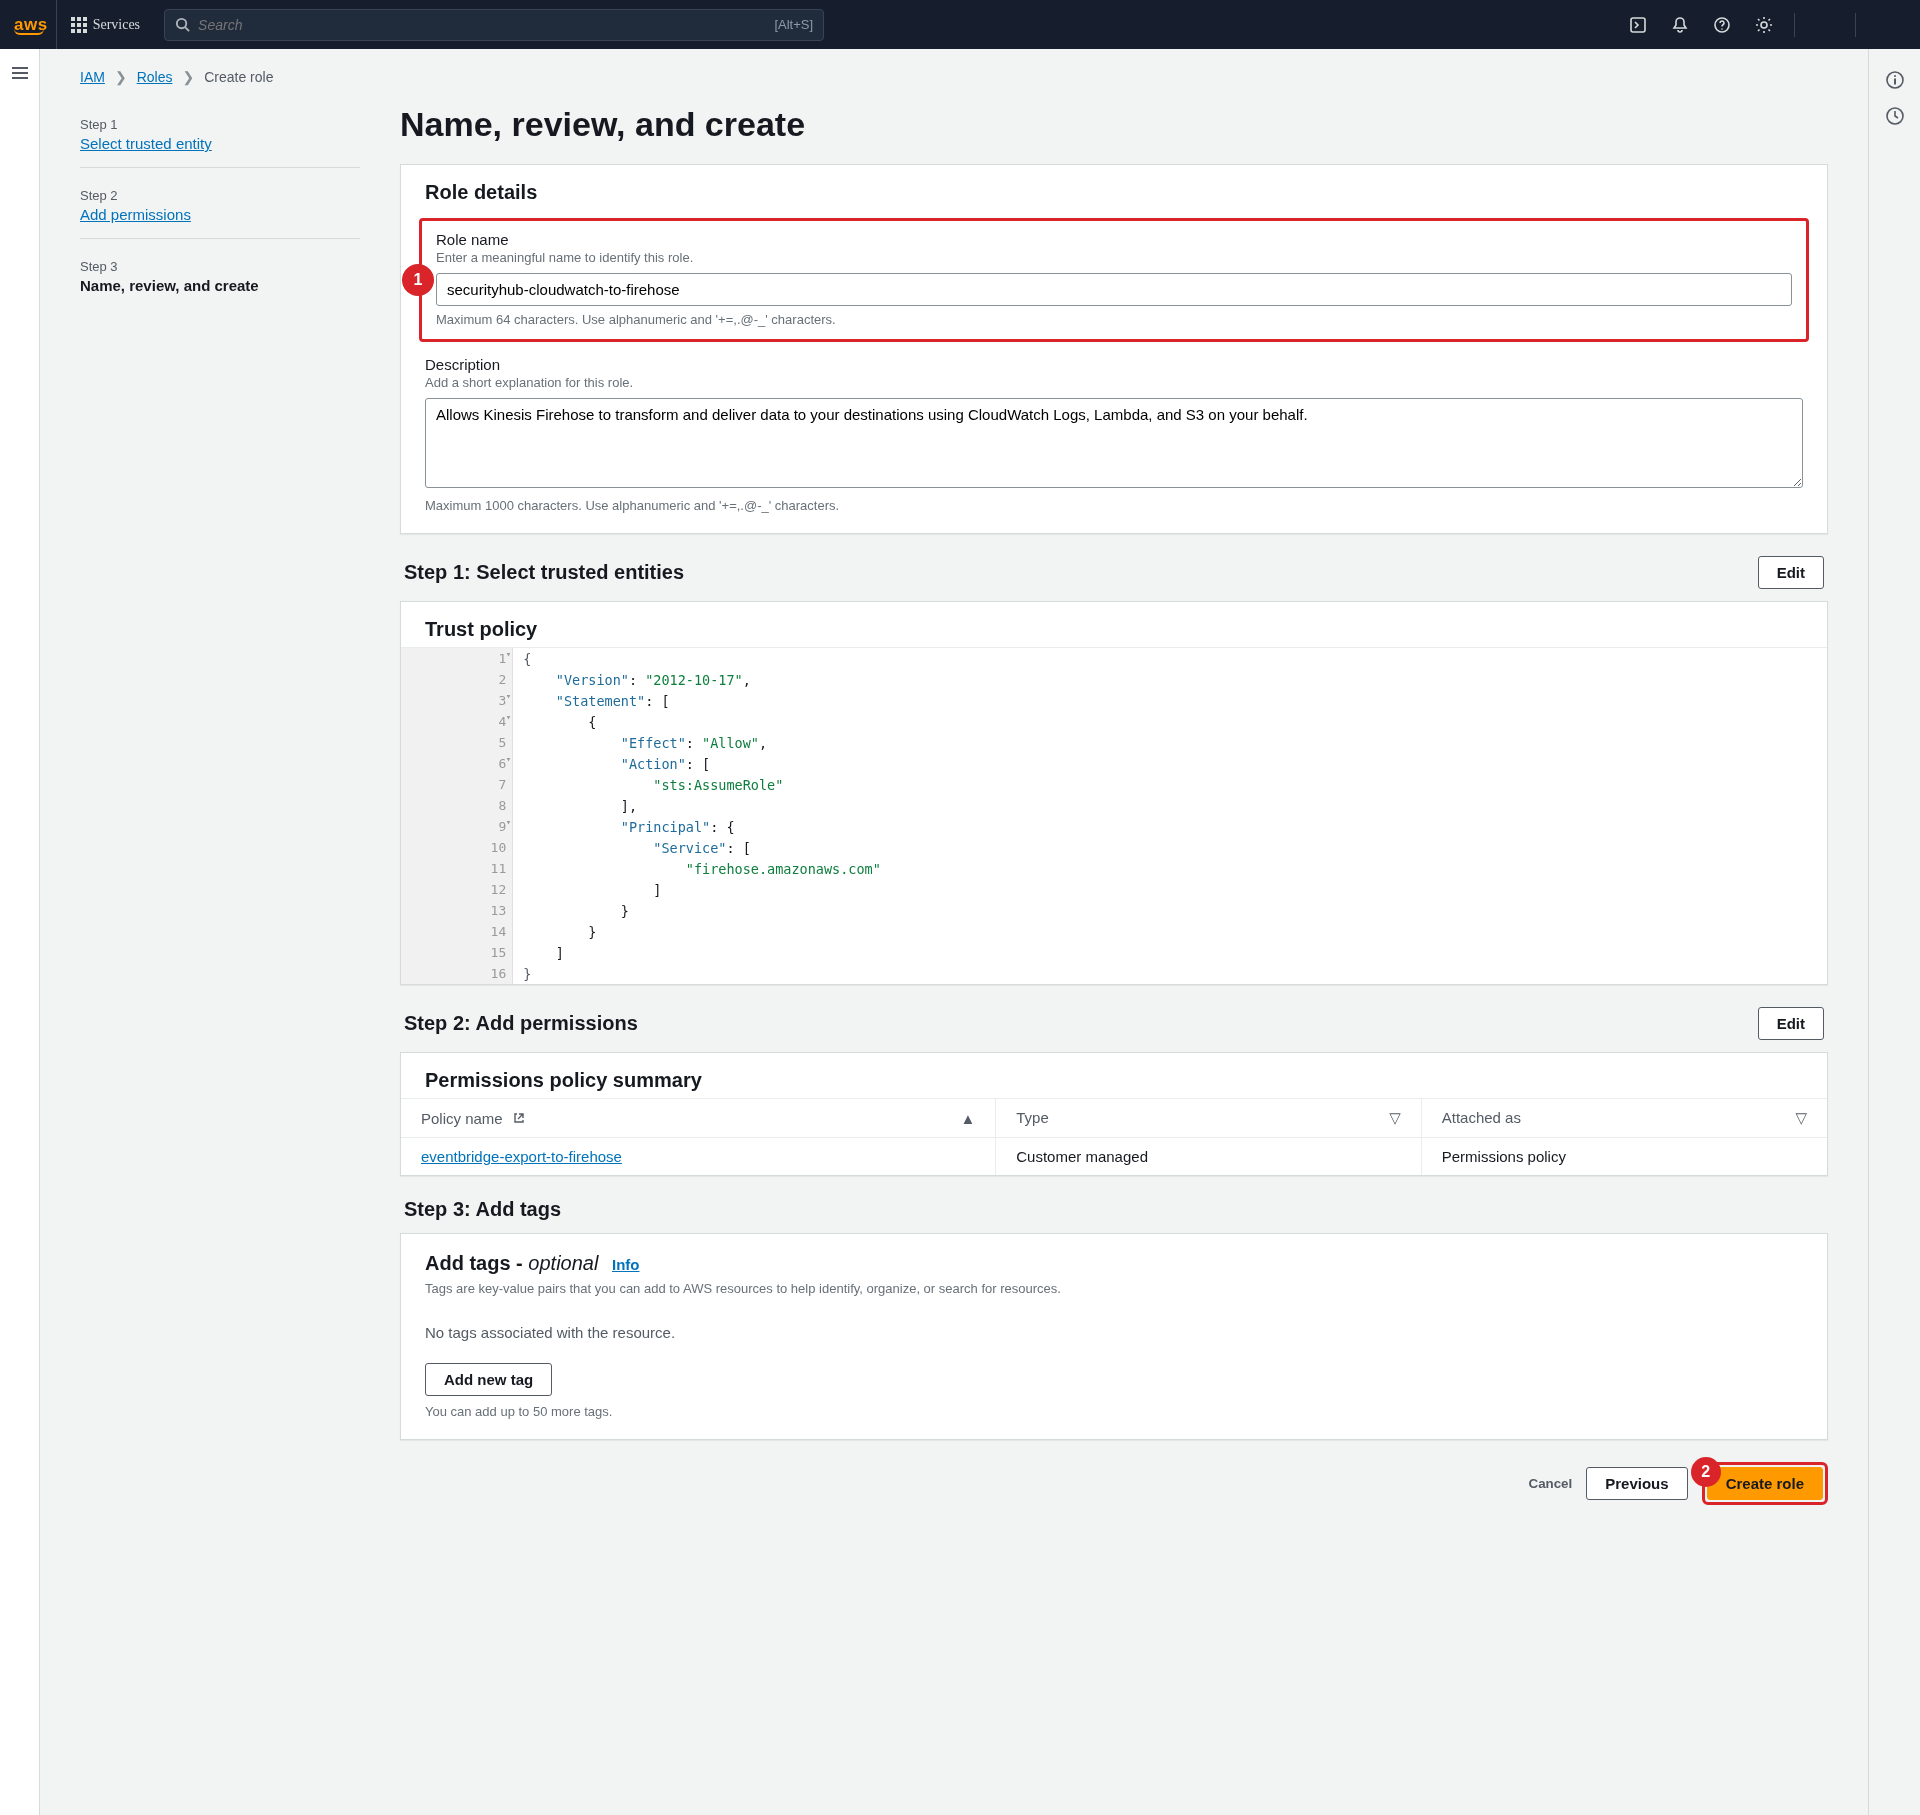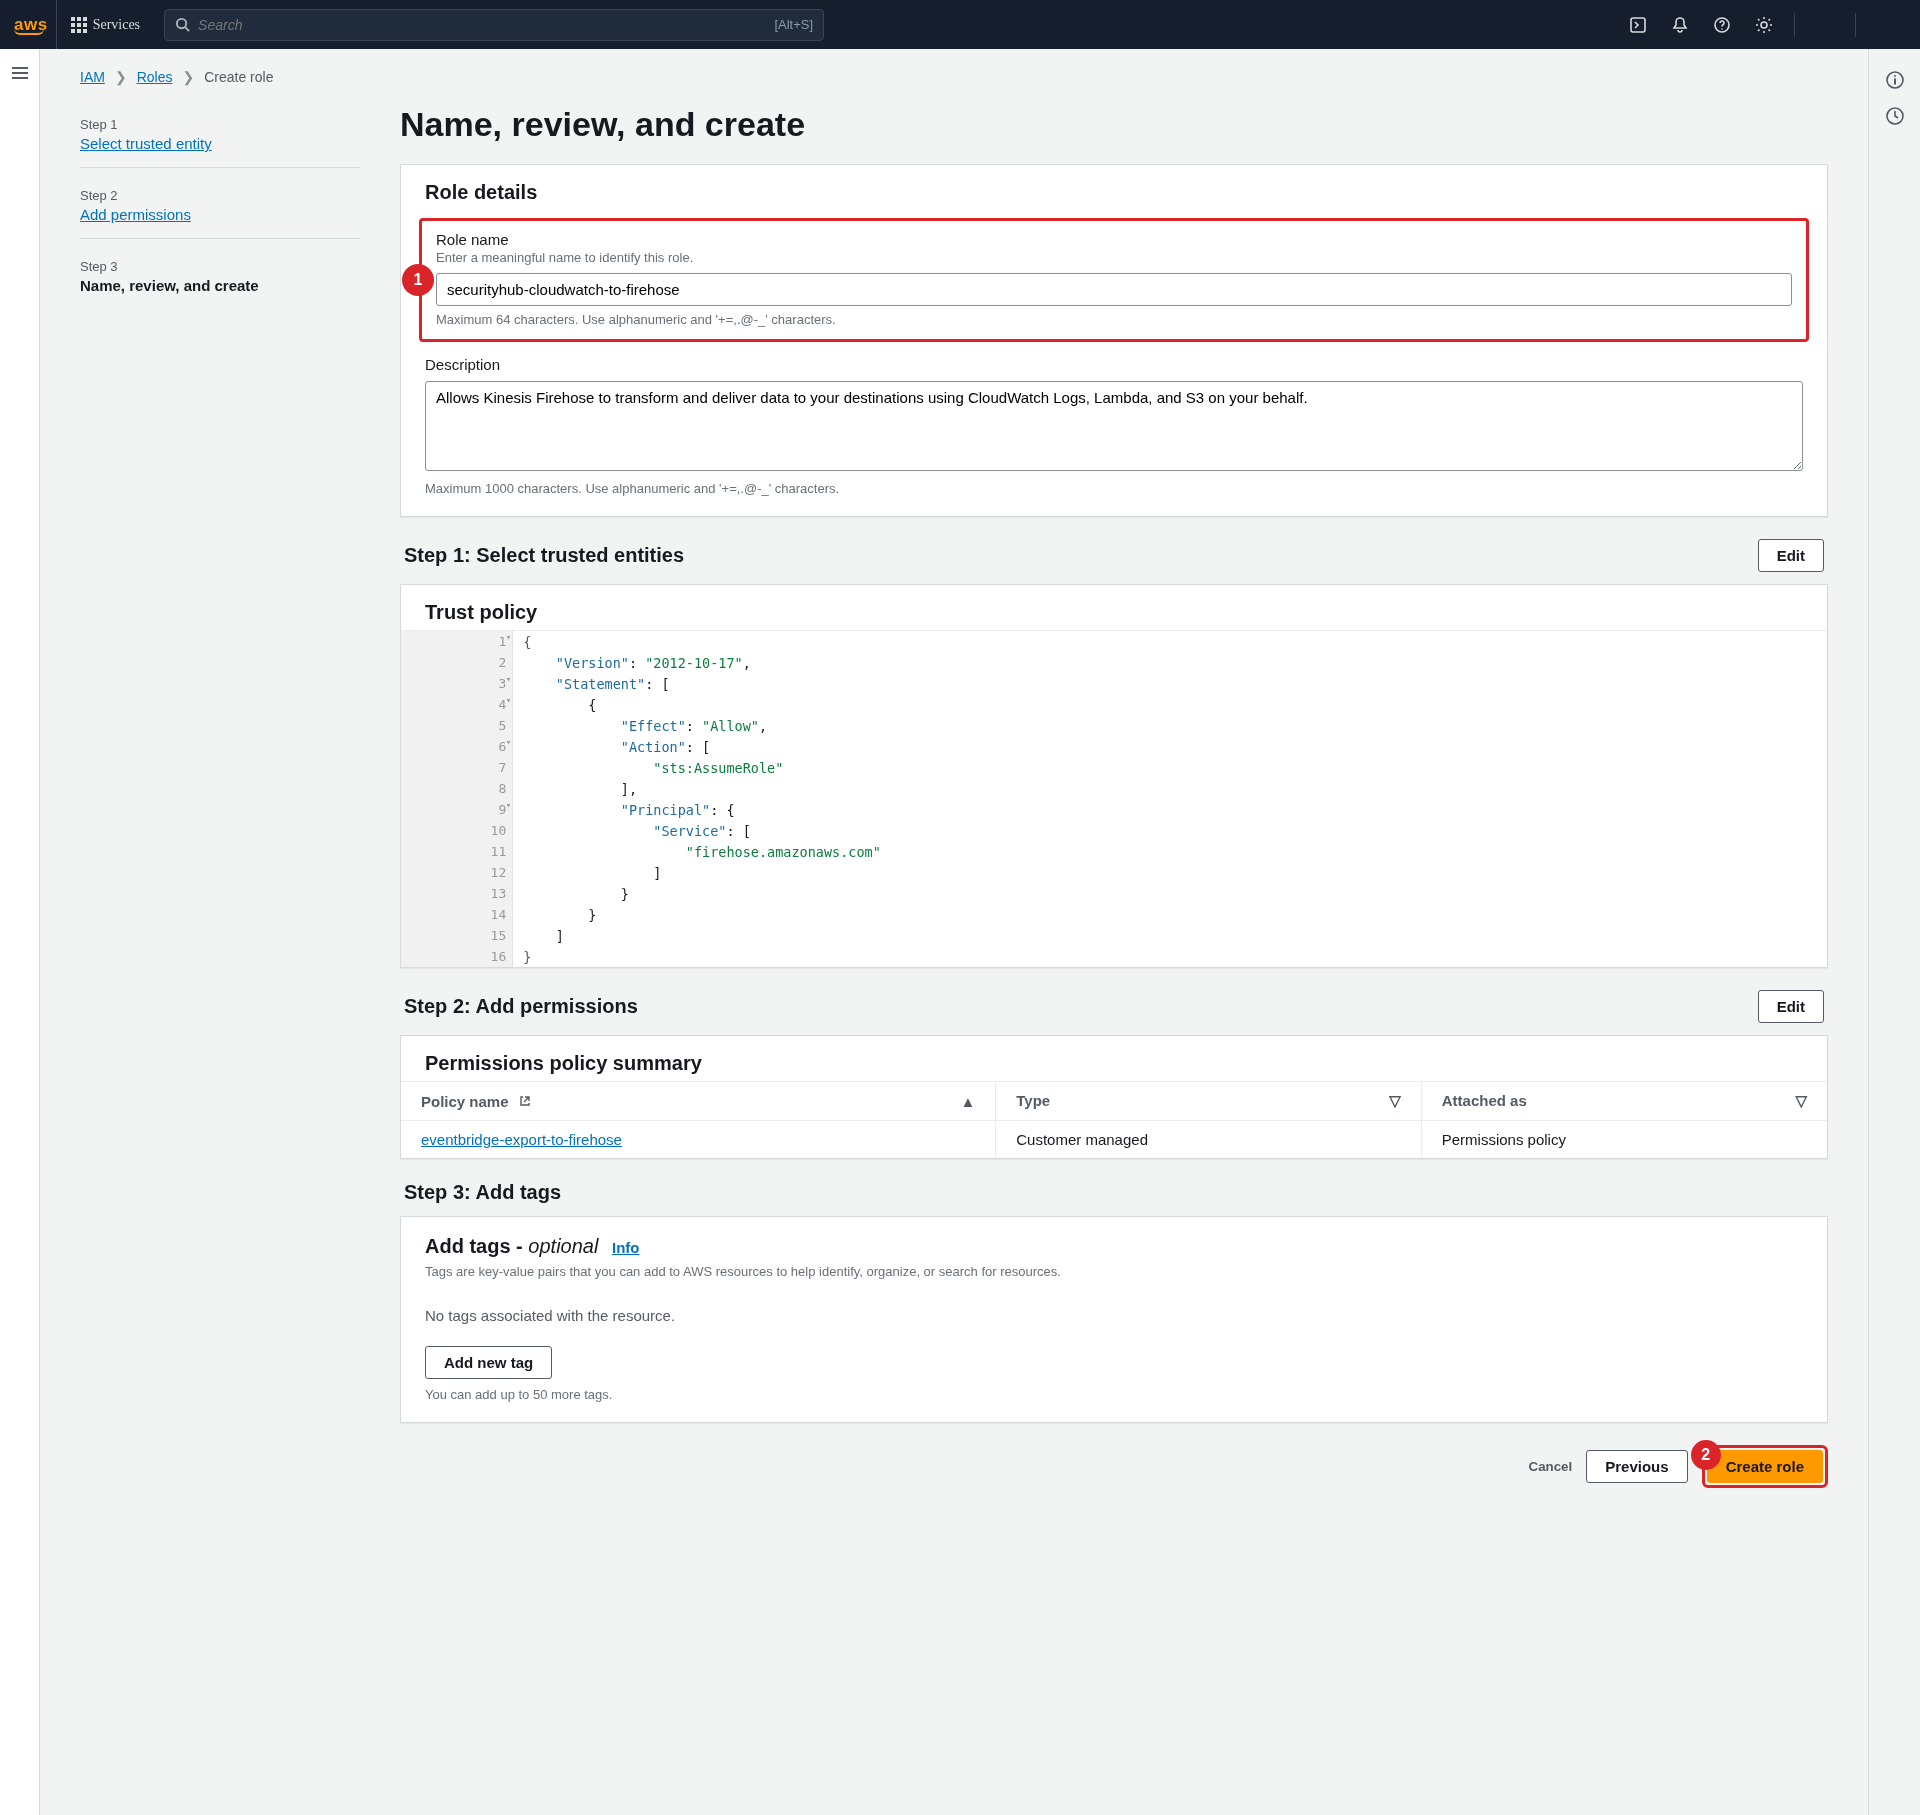--- a/index.html
+++ b/index.html
@@ -67,21 +67,21 @@
     .gutter{background:#f1f1f1; color:#9a9a9a; text-align:right; font-family:monospace; font-size:13px; padding:3px 6px 3px 10px; user-select:none; border-right:1px solid #e0e0e0; white-space:pre;position:relative;}
     .codeline{font-family:monospace; font-size:13.5px; padding:0 10px; white-space:pre;}
     .code-table{width:100%; border-collapse:collapse;}
     .tok-brace{color:#545b64;}
     .tok-key{color:#1f6b9a;}
     .tok-str{color:#0e7e3e;}
     .fold{position:absolute; right:1px; top:1px; font-size:9px; color:#9a9a9a;}
 
     .tbl{width:100%; border-collapse:collapse;}
     .tbl th, .tbl td{ text-align:left; padding:10px 20px; font-size:15px;}
-    .tbl thead th{border-top:1px solid #eaeded; border-bottom:1px solid #eaeded; color:#545b64; font-weight:bold;}
+    .tbl thead th{border-top:1px solid #eaeded; border-bottom:1px solid #eaeded; color:#545b64; font-weight:normal;}
     .tbl thead th .sort{float:right; color:#545b64;}
     .tbl td a{color:#0073bb;}
     .tbl th:not(:last-child), .tbl td:not(:last-child){border-right:1px solid #eaeded;}
 
     .tag-title{font-size:20px; font-weight:bold; }
     .tag-title .optional{font-style:italic; font-weight:normal;}
     .info-link{color:#0073bb; font-size:15px; font-weight:bold; margin-left:8px;}
     .footer-actions{display:flex; justify-content:flex-end; gap:14px; align-items:center; margin-top:14px; position:relative;}
     .create-callout{border:3px solid #d9242a; border-radius:6px; padding:2px; display:inline-block; position:relative;}
     .create-callout .badge-num{left:-14px; top:-8px; transform:none; width:30px; height:30px;}
@@ -199,20 +199,21 @@
             <div class="callout">
               <div class="badge-num">1</div>
               <div class="field-label">Role name</div>
               <div class="field-hint">Enter a meaningful name to identify this role.</div>
               <input class="text-input" value="securityhub-cloudwatch-to-firehose" style="">
               <div class="helper">Maximum 64 characters. Use alphanumeric and '+=,.@-_' characters.</div>
             </div>
 
             <div style="height:14px"></div>
             <div class="field-label">Description</div>
+            <div class="field-hint">Add a short explanation for this role.</div>
             <textarea class="text-input" style="">Allows Kinesis Firehose to transform and deliver data to your destinations using CloudWatch Logs, Lambda, and S3 on your behalf.</textarea>
             <div class="helper">Maximum 1000 characters. Use alphanumeric and '+=,.@-_' characters.</div>
           </div>
         </div>
 
         <div class="section-heading">
           <span>Step 1: Select trusted entities</span>
           <button class="btn">Edit</button>
         </div>
         <div class="panel">

